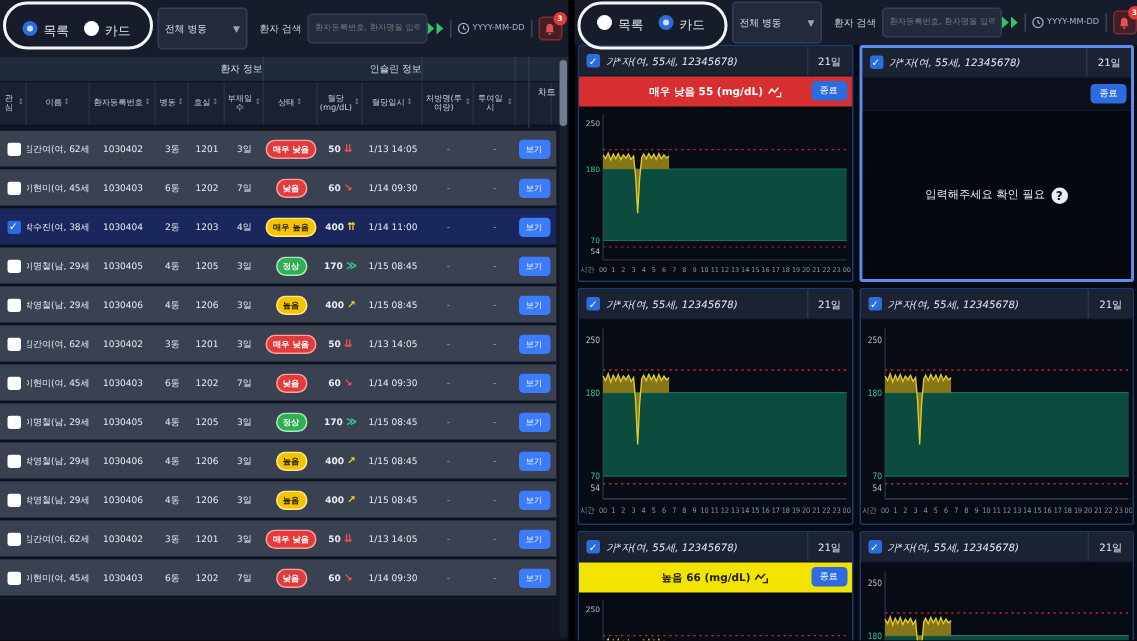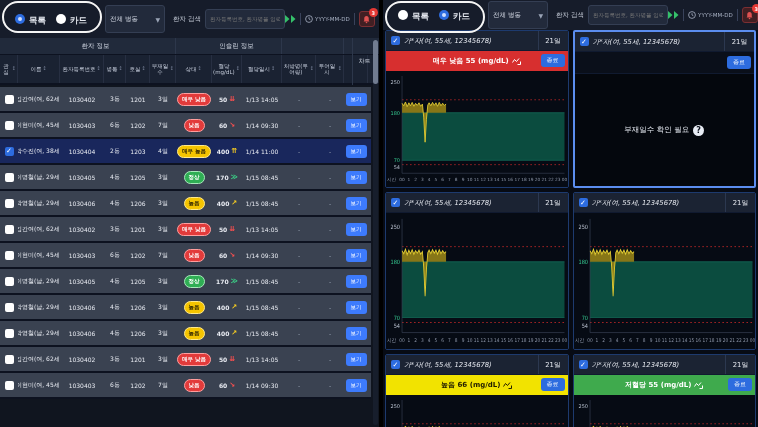--- a/index.html
+++ b/index.html
@@ -13,21 +13,21 @@
   .panel-header { height:38px; background:#161c2a; display:flex; align-items:center;
     padding:0 5px; position:relative; }
   #right-panel .panel-header { height:30px; }
   .annot { position:absolute; left:2px; top:1px; width:100px; height:32px;
     border:2px solid #f5f5f5; border-radius:17px; pointer-events:none; z-index:6; }
   .toggle-wrap { display:flex; align-items:center; margin-left:10px; width:86px; flex:0 0 auto; }
   .radio { width:10px; height:10px; border-radius:50%; background:#fff; position:relative; flex:0 0 auto; }
   .radio.on { background:#2d6cdf; }
   .radio.on::after { content:""; position:absolute; left:3px; top:3px; width:4px; height:4px;
     border-radius:50%; background:#cfe0ff; }
-  .toggle-label { font-size:8.5px; font-weight:bold; margin:4px 10px 0 4px; white-space:nowrap; }
+  .toggle-label { font-size:8.5px; font-weight:normal; margin:4px 10px 0 4px; white-space:nowrap; }
   .select { background:#222a3b; border:1px solid #343e53; border-radius:3px; height:28px;
     width:60px; display:flex; align-items:center; justify-content:space-between;
     padding:0 4px; font-size:6.5px; color:#d6dbe6; margin-left:4px; flex:0 0 auto;}
   .chev { font-size:6px; color:#9aa4b6; }
   .search-label { font-size:6.5px; color:#c7cdd9; margin:0 4px 0 8px; white-space:nowrap; flex:0 0 auto;}
   .search-input { background:#222a3b; border:1px solid #343e53; border-radius:3px; height:20px;
     width:80px; font-size:5.5px; color:#8a93a5; padding:0 4px; outline:none; flex:0 0 auto;
     font-family:"DejaVu Sans", sans-serif;}
   .hdr-icons { margin-left:auto; display:flex; align-items:center; gap:4px; flex:0 0 auto; }
   .vsep { width:1px; height:12px; background:#39425a; }
@@ -36,21 +36,21 @@
     display:flex; align-items:center; justify-content:center; position:relative; }
   .bell-btn { background:#411f23; border:1px solid #7c2f33; }
   .badge-dot { position:absolute; top:-4px; right:-4px; background:#e53935; color:#fff;
     font-size:5px; min-width:9px; height:9px; border-radius:5px; display:flex;
     align-items:center; justify-content:center; font-weight:bold; }
 
   
   .thead { position:relative; }
   .tgroup-row { display:grid; grid-template-columns:176px 106px 62px 24px; height:17px;
     background:#212a3b; border-bottom:1px solid #0d1220; }
-  .tgroup-cell { display:flex; align-items:center; justify-content:center; gap:2px;
+  .tgroup-cell { display:flex; align-items:center; justify-content:flex-end; gap:2px;
     font-size:6.5px; color:#d2d8e4; border-right:1px solid #2d374b;padding-left:16px; }
   .info-i { width:7px; height:7px; border-radius:50%; background:#aab3c5; color:#1a2230;
     font-size:5px; display:flex; align-items:center; justify-content:center; font-weight:bold; }
   .tcol-row { display:grid; grid-template-columns:18px 42px 44px 22px 24px 26px 36px 30px 40px 34px 28px 24px;
     height:30px; background:#1a2232; border-bottom:2px solid #0d1220; }
   .th { display:flex; align-items:center; justify-content:center; gap:1px; font-size:5.5px;
     color:#c3cad8; border-right:1px solid #272f42; text-align:center; line-height:1.15;
     padding:0 1px; overflow:hidden; }
   .sort { font-size:5px; color:#79839a; }
   .chart-col-head { position:absolute; right:3px; top:0; width:24px; height:47px;
@@ -603,21 +603,21 @@
       <div class="card highlight">
         <div class="card-head">
           <span class="cb checked">✓</span>
           <span class="card-name">가*자(여, 55세, 12345678)</span>
           <span class="card-days">21일</span>
         </div>
         <div class="card-actions">
           <button class="end-btn">종료</button>
         </div>
         <div class="card-msg-body">
-          <span>부재일수 확인 필요</span>
+          <span>입력해주세요 확인 필요</span>
           <span class="qmark">?</span>
         </div>
       </div>
       <div class="card">
         <div class="card-head">
           <span class="cb checked">✓</span>
           <span class="card-name">가*자(여, 55세, 12345678)</span>
           <span class="card-days">21일</span>
         </div>
         <div class="chart-wrap">
@@ -771,28 +771,20 @@
             <text x="1" y="110" font-size="4.6" fill="#8d96a8" font-family="DejaVu Sans, sans-serif">시간</text>
           </svg>
         </div>
       </div>
       <div class="card">
         <div class="card-head">
           <span class="cb checked">✓</span>
           <span class="card-name">가*자(여, 55세, 12345678)</span>
           <span class="card-days">21일</span>
         </div>
-        <div class="card-banner green">
-          <span>저혈당 55 (mg/dL)</span>
-          <svg width="9" height="8" viewBox="0 0 9 8">
-            <polyline points="0.5,5.5 2.5,2.5 4.5,4.5 7,1.5" fill="none" stroke="currentColor" stroke-width="1"></polyline>
-            <path d="M5.5 7.5 h3 v-3" fill="none" stroke="currentColor" stroke-width="1"></path>
-          </svg>
-          <button class="end-btn">종료</button>
-        </div>
         <div class="chart-wrap">
           <svg viewBox="0 0 181 116" preserveAspectRatio="none">
             <rect x="16" y="41.6" width="162" height="47.4" fill="#0b4c3f"></rect>
             <line x1="16" x2="178" y1="41.6" y2="41.6" stroke="#15705c" stroke-width="0.7"></line>
             <line x1="16" x2="178" y1="89.1" y2="89.1" stroke="#15705c" stroke-width="0.7"></line>
             <line x1="16" x2="178" y1="28.7" y2="28.7" stroke="#c62828" stroke-width="0.8" stroke-dasharray="1.5,2.5"></line>
             <line x1="16" x2="178" y1="93.4" y2="93.4" stroke="#c62828" stroke-width="0.8" stroke-dasharray="1.5,2.5"></line>
             <line x1="16" x2="16" y1="5" y2="102" stroke="#3a4458" stroke-width="0.6"></line>
             <line x1="16" x2="178" y1="102" y2="102" stroke="#3a4458" stroke-width="0.6"></line>
             <polygon points="16.0,32.2 17.7,34.7 19.4,30.9 21.1,35.6 22.8,31.7 24.4,34.7 26.1,31.3 27.8,35.2 29.5,32.2 31.2,34.3 32.9,31.7 34.6,35.2 36.3,33.0 37.6,46.0 39.0,71.0 40.3,48.1 41.7,33.9 43.0,31.7 44.7,34.7 46.4,31.3 48.1,34.3 49.8,31.7 51.4,35.2 53.1,31.3 54.8,34.7 56.5,32.2 58.2,34.3 59.9,33.0 59.9,41.6 16.0,41.6" fill="#8e7c17" opacity="0.95"></polygon>

